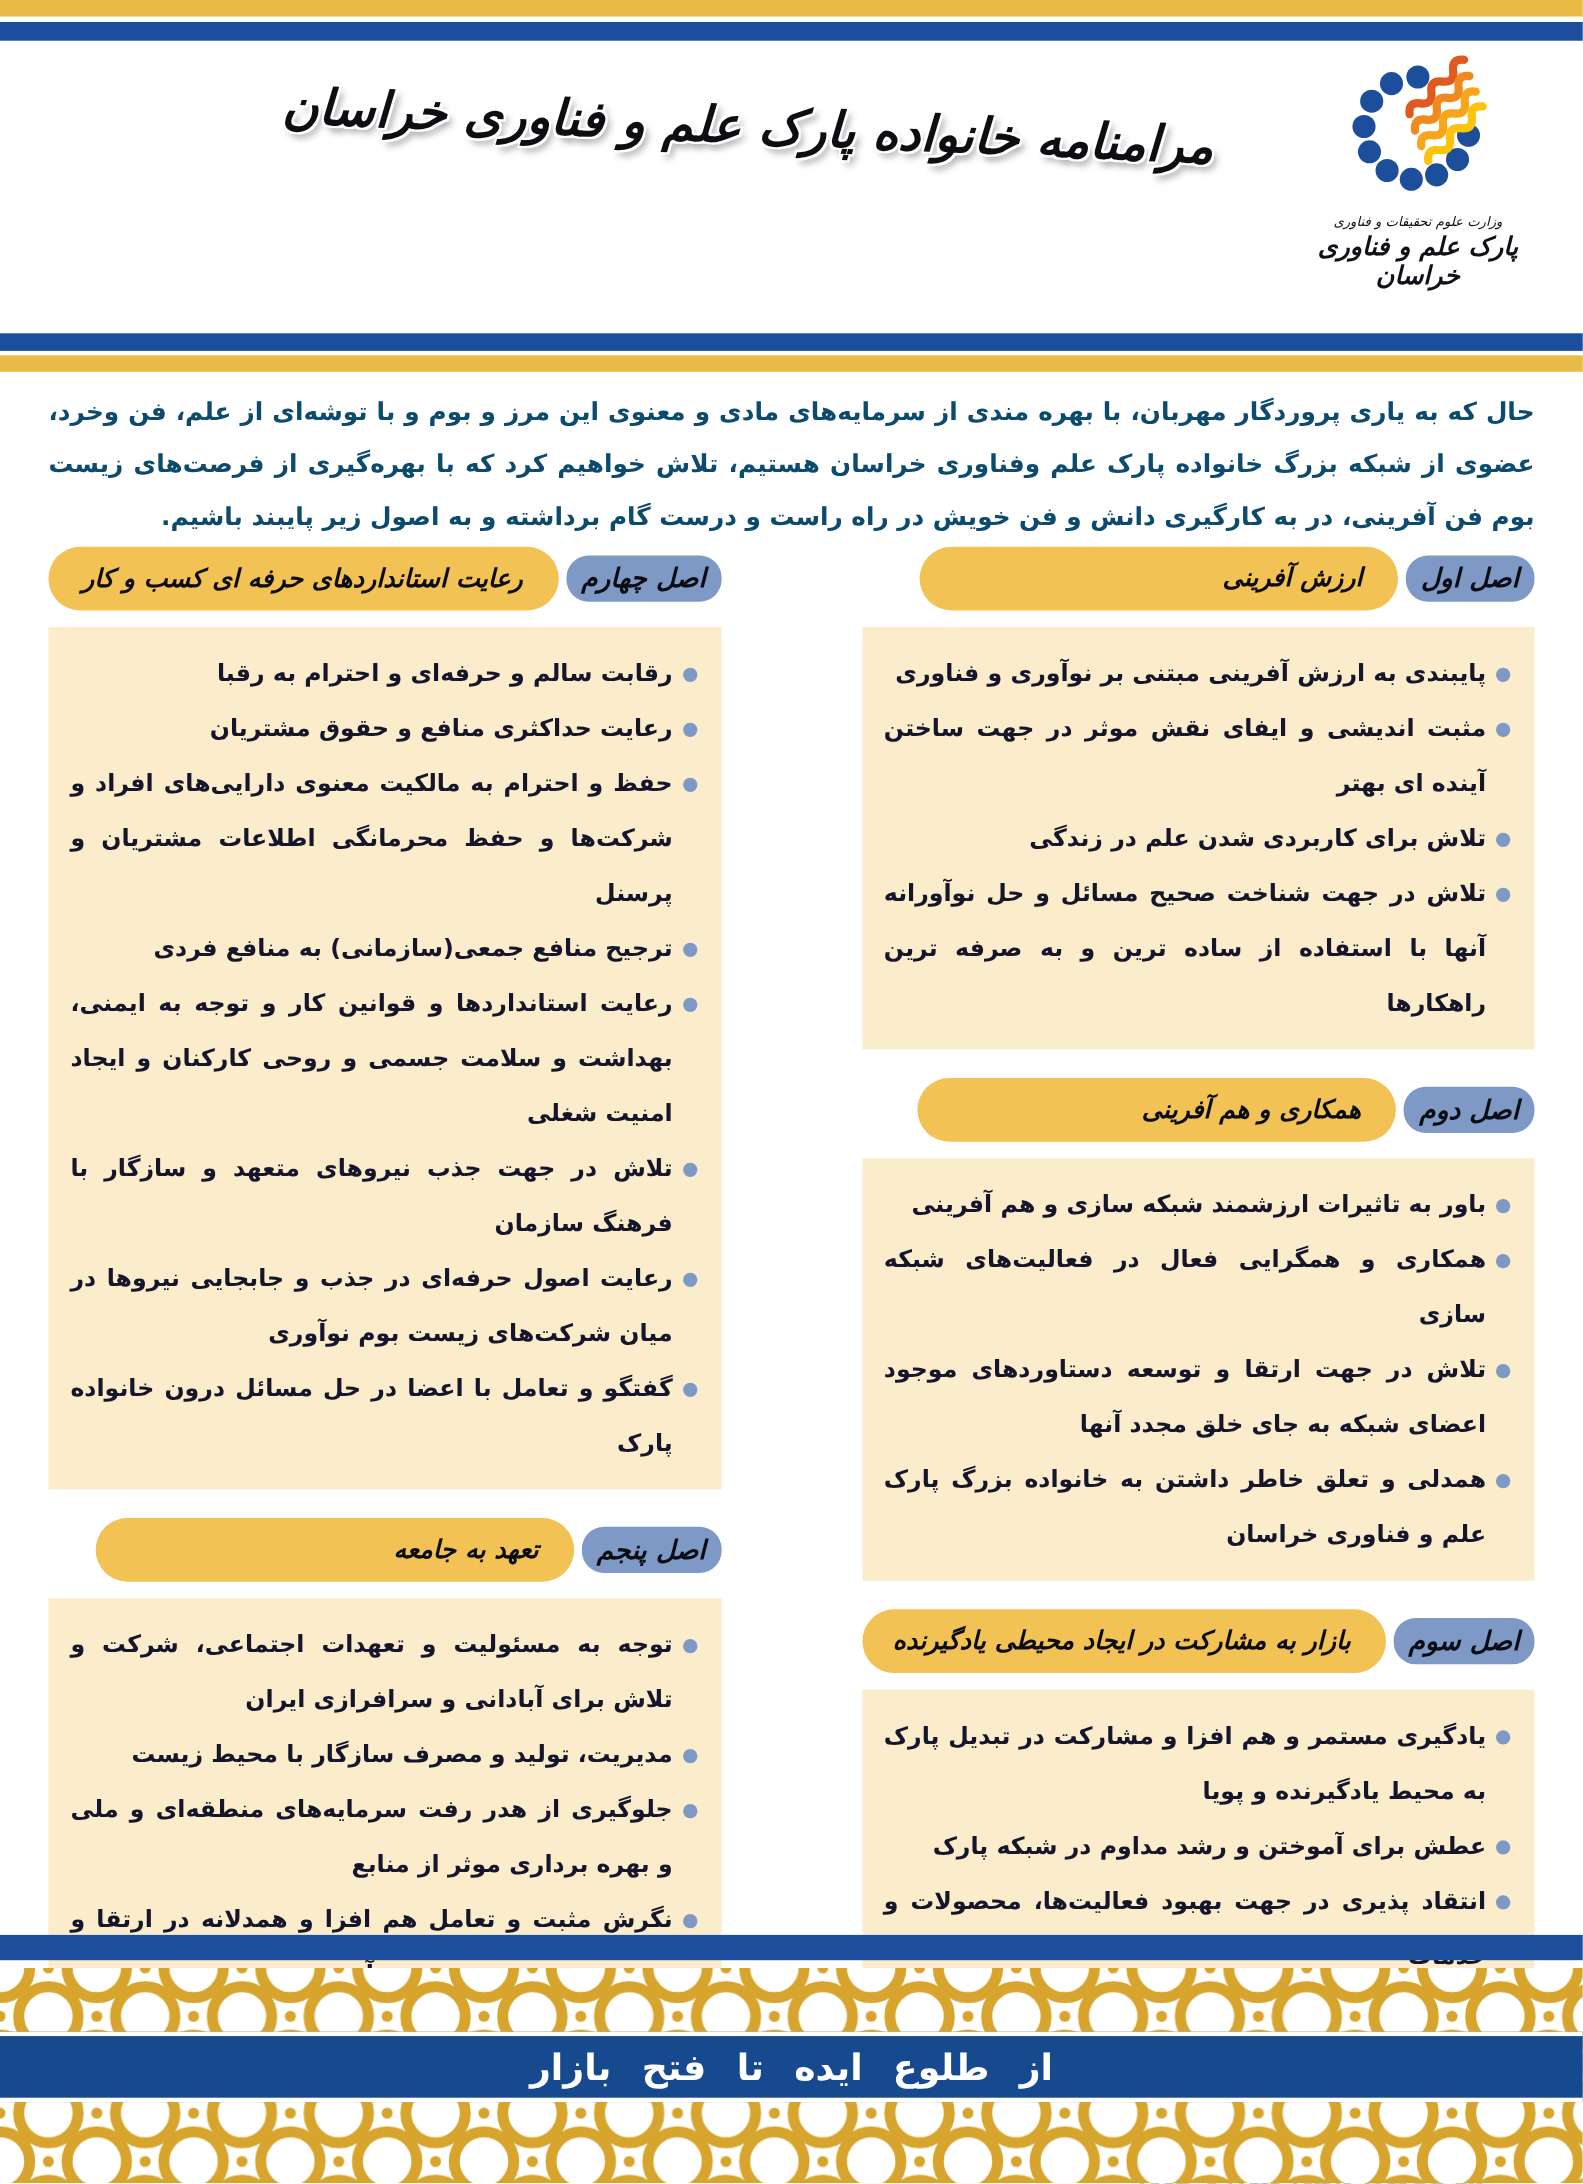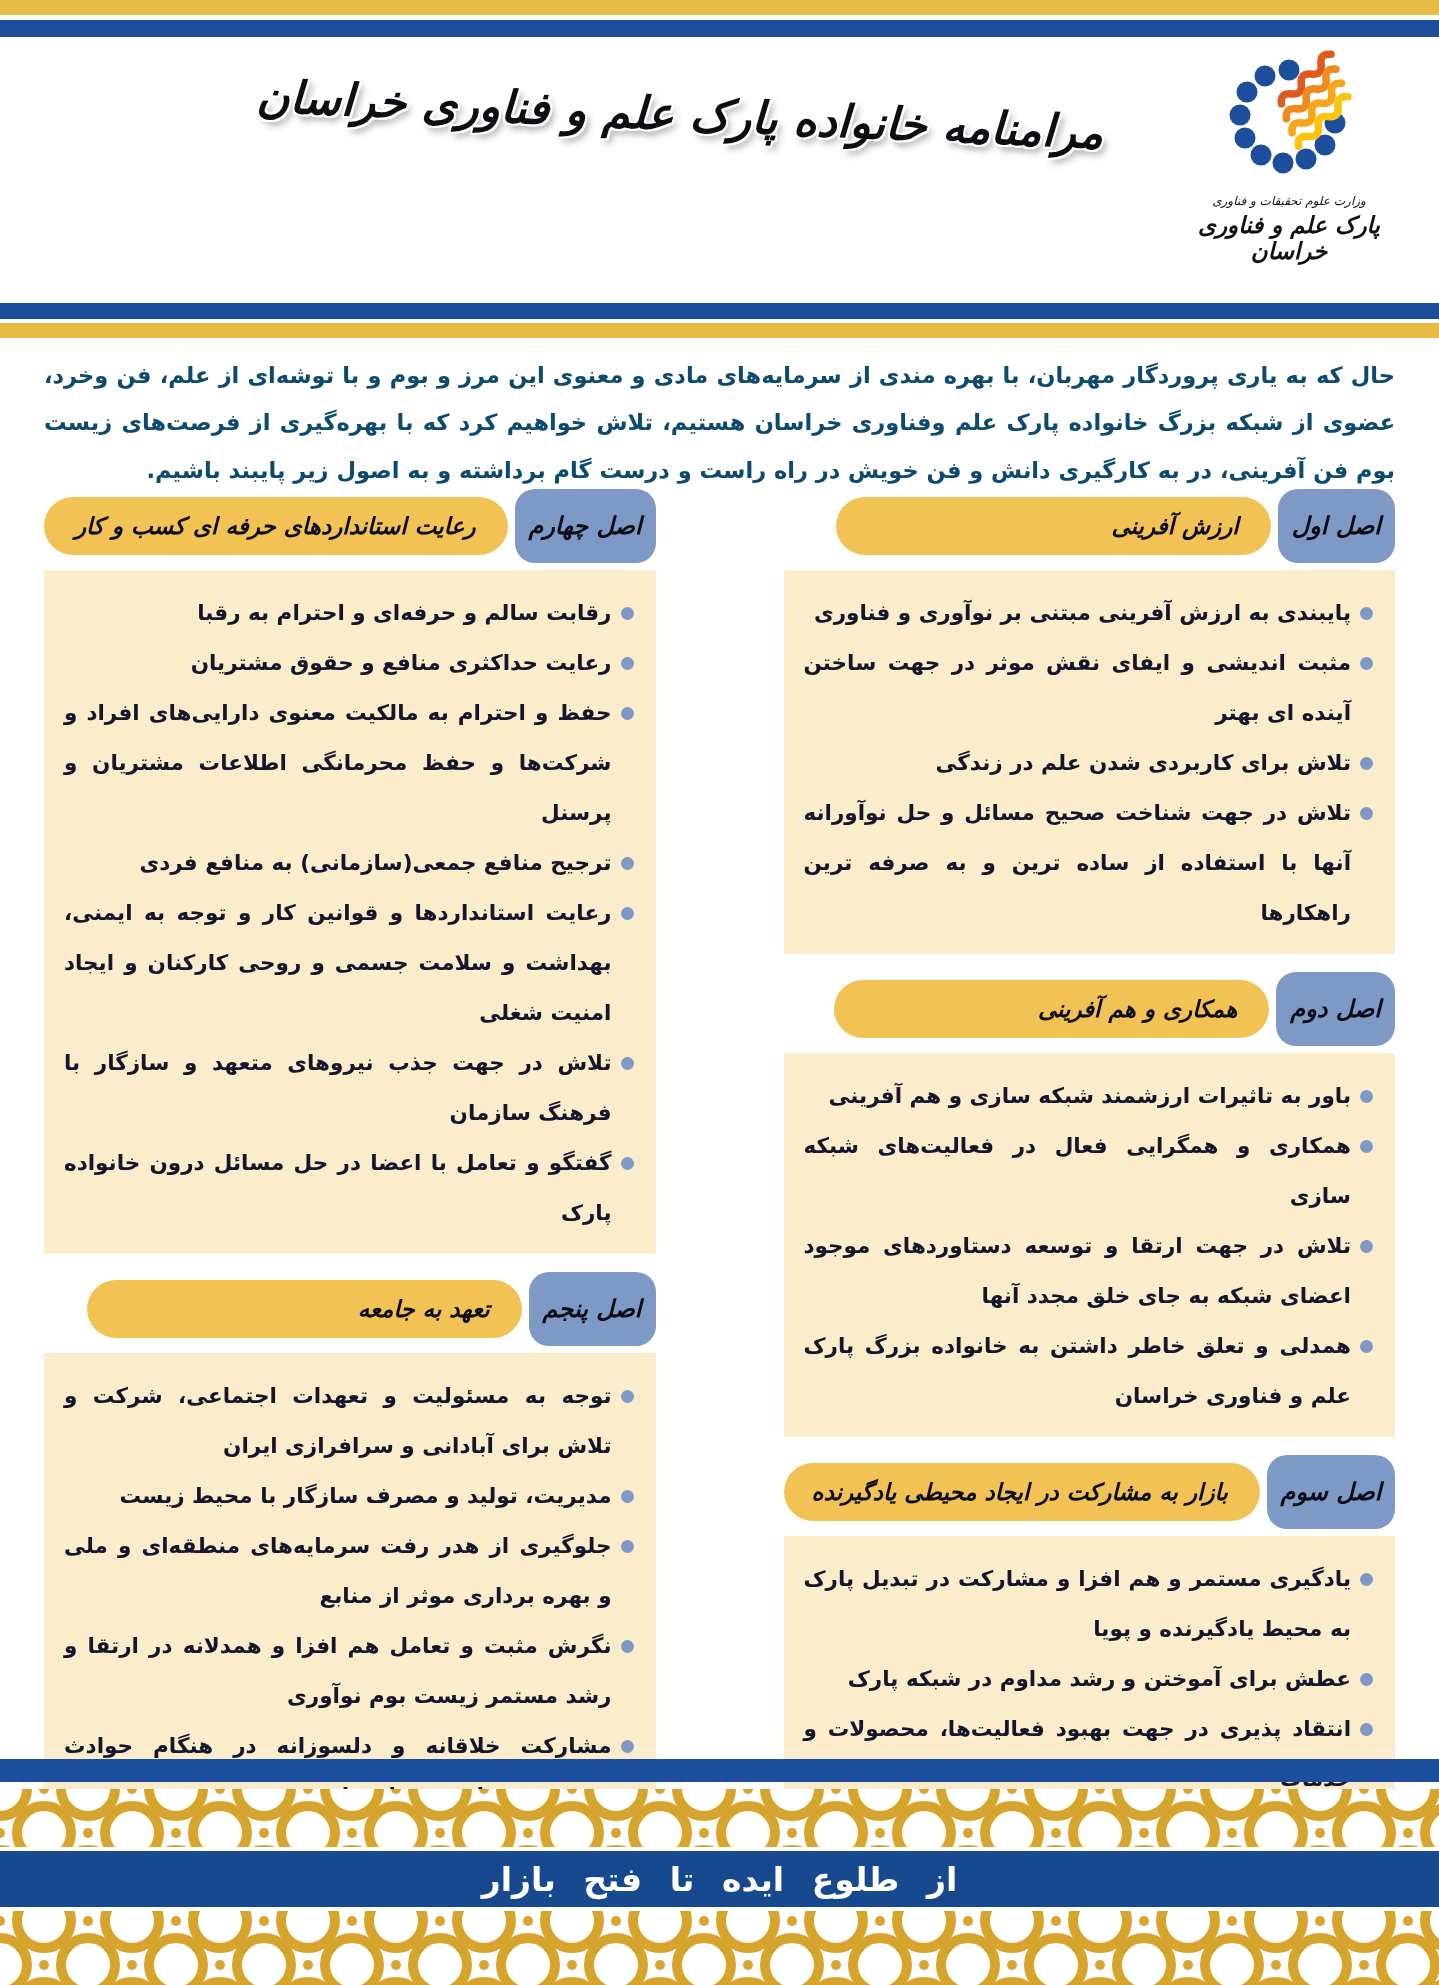--- a/index.html
+++ b/index.html
@@ -39,21 +39,21 @@
 
   
   .columns {
     position: absolute; top: 497px; right: 44px; left: 44px;
     display: flex; gap: 128px; align-items: flex-start;
   }
   .col { width: calc((100% - 128px) / 2); display: flex; flex-direction: column; }
   .section { margin-bottom: 26px; }
   .section-header { display: flex; align-items: center; gap: 7px; height: 58px; }
   .principle-pill {
-    background: #7e99c6; height: 74px; min-width: 112px; padding: 0 14px;
+    background: #7e99c6; height: 42px; min-width: 112px; padding: 0 14px;
     border-radius: 20px; display: flex; align-items: center; justify-content: center;
     font-size: 24px; font-weight: bold; font-style: italic; color: #0c0c14; white-space: nowrap;
   }
   .title-pill {
     background: #f2c254; height: 58px; min-width: 435px; max-width: calc(100% - 125px);
     padding: 0 32px; border-radius: 29px;
     display: flex; align-items: center; justify-content: flex-start;
     font-size: 23px; font-weight: bold; font-style: italic; color: #0c0c14;
     white-space: nowrap; overflow: hidden;
   }
@@ -229,20 +229,24 @@
               <span class="dot"></span>
               <span class="bullet-text">ترجیح منافع جمعی(سازمانی) به منافع فردی</span>
             </div>
             <div class="bullet-item">
               <span class="dot"></span>
               <span class="bullet-text">رعایت استانداردها و قوانین کار و توجه به ایمنی، بهداشت و سلامت جسمی و روحی کارکنان و ایجاد امنیت شغلی</span>
             </div>
             <div class="bullet-item">
               <span class="dot"></span>
               <span class="bullet-text">تلاش در جهت جذب نیروهای متعهد و سازگار با فرهنگ سازمان</span>
+            </div>
+            <div class="bullet-item">
+              <span class="dot"></span>
+              <span class="bullet-text">رعایت اصول حرفه‌ای در جذب و جابجایی نیروها در میان شرکت‌های زیست بوم نوآوری</span>
             </div>
             <div class="bullet-item">
               <span class="dot"></span>
               <span class="bullet-text">گفتگو و تعامل با اعضا در حل مسائل درون خانواده پارک</span>
             </div>
           </div>
   </div>
 
   <div class="section">
     <div class="section-header">

